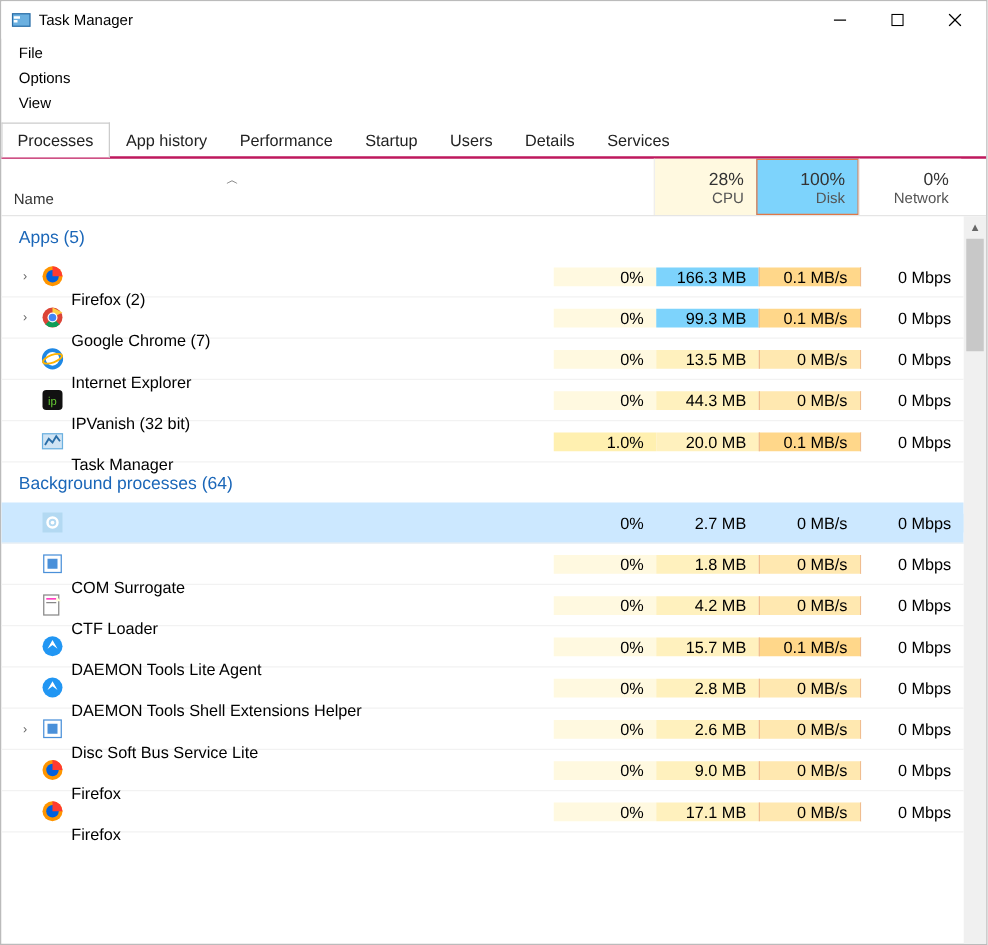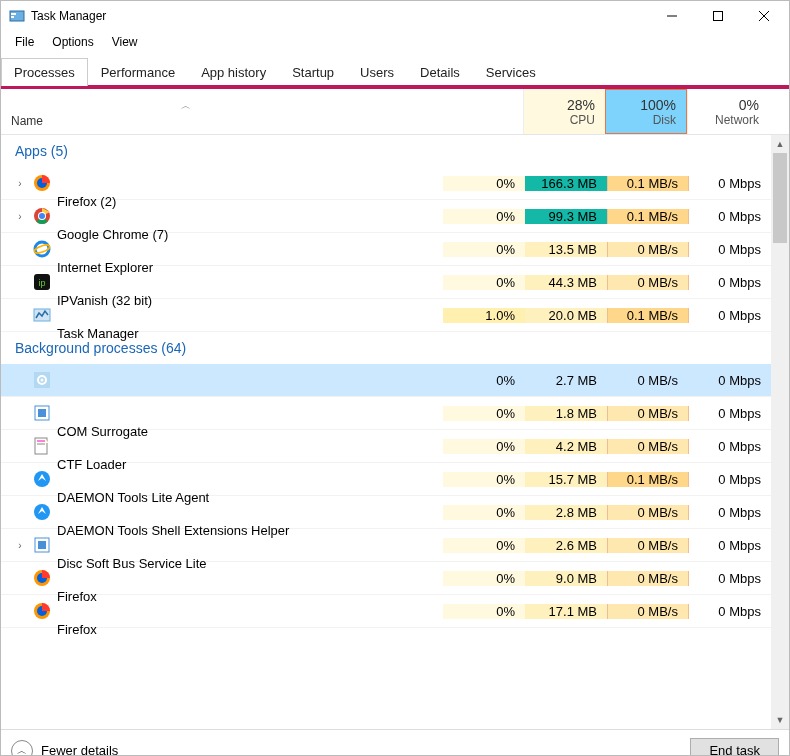--- a/index.html
+++ b/index.html
@@ -18,23 +18,23 @@
 .titlebar {
   height: 30px;
   display: flex;
   align-items: center;
   padding: 0 2px 0 8px;
   background: #fff;
 }
 .titlebar .icon { width: 16px; height: 16px; margin-right: 6px; display:flex; align-items:center; justify-content:center;}
 .titlebar .title { flex: 1; font-size: 12px; }
 .winbtn { width: 46px; height: 30px; display:flex; align-items:center; justify-content:center; }
-.menubar { display:flex; padding: 2px 6px; gap: 2px; font-size: 12px; }
+.menubar { display:flex; padding: 2px 6px; gap: 2px; font-size: 12px; flex-direction: column; }
 .menubar .m { padding: 2px 8px; }
-.tabs { display:flex; border-bottom: 4px solid #be185d; margin-top: 4px; }
+.tabs { display:flex; border-bottom: 2px solid #be185d; margin-top: 4px; }
 .tab { padding: 6px 12px; font-size: 13px; color: #222; border: 1px solid transparent; border-bottom: none; position: relative; top: 1px; }
 .tab.active { border-color: #ccc; background: #fff; }
 .header-row { display:flex; border-bottom: 1px solid #e5e5e5; height: 46px; align-items:stretch; }
 .header-row .namecol { flex: 1; display:flex; align-items:flex-end; padding: 0 0 6px 10px; font-size: 12px; color: #333; position:relative;}
 .sortcaret { position:absolute; left: 180px; top: 10px; font-size:10px; color:#666;}
 .header-cell { width: 82px; display:flex; flex-direction:column; align-items:flex-end; justify-content:center; padding: 4px 10px; font-size: 12px; color: #555; border-left: 1px solid #eee; text-align: right;}
 .header-cell .pct { color:#333; font-size:14px;}
 .header-cell .lbl { color:#555; }
 .header-cell.c-cpu { background: #fff9e0; }
 .header-cell.c-mem { background: #fff1be; }
@@ -48,21 +48,21 @@
 .row .expander { width: 14px; color:#666; font-size:10px; text-align:center;}
 .row .picon { width:18px; height:18px; display:flex; align-items:center; justify-content:center;text-align:right;}
 .row .pname { font-size: 13px; margin-top: 37px; }
 .cell { width: 82px; text-align:right; padding-right: 10px; font-size: 13px; }
 .cell.c-cpu { background: #fff9e0; }
 .cell.c-mem { background: #fff1be; }
 .cell.c-dsk { background: #ffe8b0; border-left:1px solid #f0bd90; border-right:1px solid #f0bd90;}
 .cell.c-dsk.hot { background: #ffd78a; }
 .cell.c-net { background: #fff; }
 .cell.c-cpu.nonzero { background: #fff0b0;}
-.cell.c-mem.big { background: #14b8a6;}
+.cell.c-mem.big { background: #7dd3fc;}
 .group { color: #1a66b8; font-size: 14px; padding: 8px 0 8px 14px; }
 .row.selected { background: #cce8ff; }
 .row.selected .cell.c-cpu { background: #cce8ff; }
 .row.selected .cell.c-mem { background: #cce8ff; }
 .row.selected .cell.c-dsk { background: #cce8ff; border-color:transparent;}
 .row.selected .cell.c-net { background: #cce8ff; }
 .scrollbar { width: 18px; background: #f0f0f0; position:relative;}
 .scrollbar .arrow { height:18px; display:flex; align-items:center; justify-content:center; color:#666; font-size:9px;}
 .scrollbar .track { position:absolute; top:18px; bottom:18px; left:0; right:0;}
 .scrollbar .thumb { position:absolute; top:0; left:2px; right:2px; height:90px; background:#c8c8c8;}
@@ -105,22 +105,22 @@
 </div>
 
 <div class="menubar">
   <div class="m">File</div>
   <div class="m">Options</div>
   <div class="m">View</div>
 </div>
 
 <div class="tabs">
   <div class="tab active">Processes</div>
+  <div class="tab">App history</div>
   <div class="tab">Performance</div>
-  <div class="tab">App history</div>
   <div class="tab">Startup</div>
   <div class="tab">Users</div>
   <div class="tab">Details</div>
   <div class="tab">Services</div>
 </div>
 
 <div class="header-row">
   <div class="namecol">
     <span class="sortcaret">︿</span>
     <span>Name</span>

